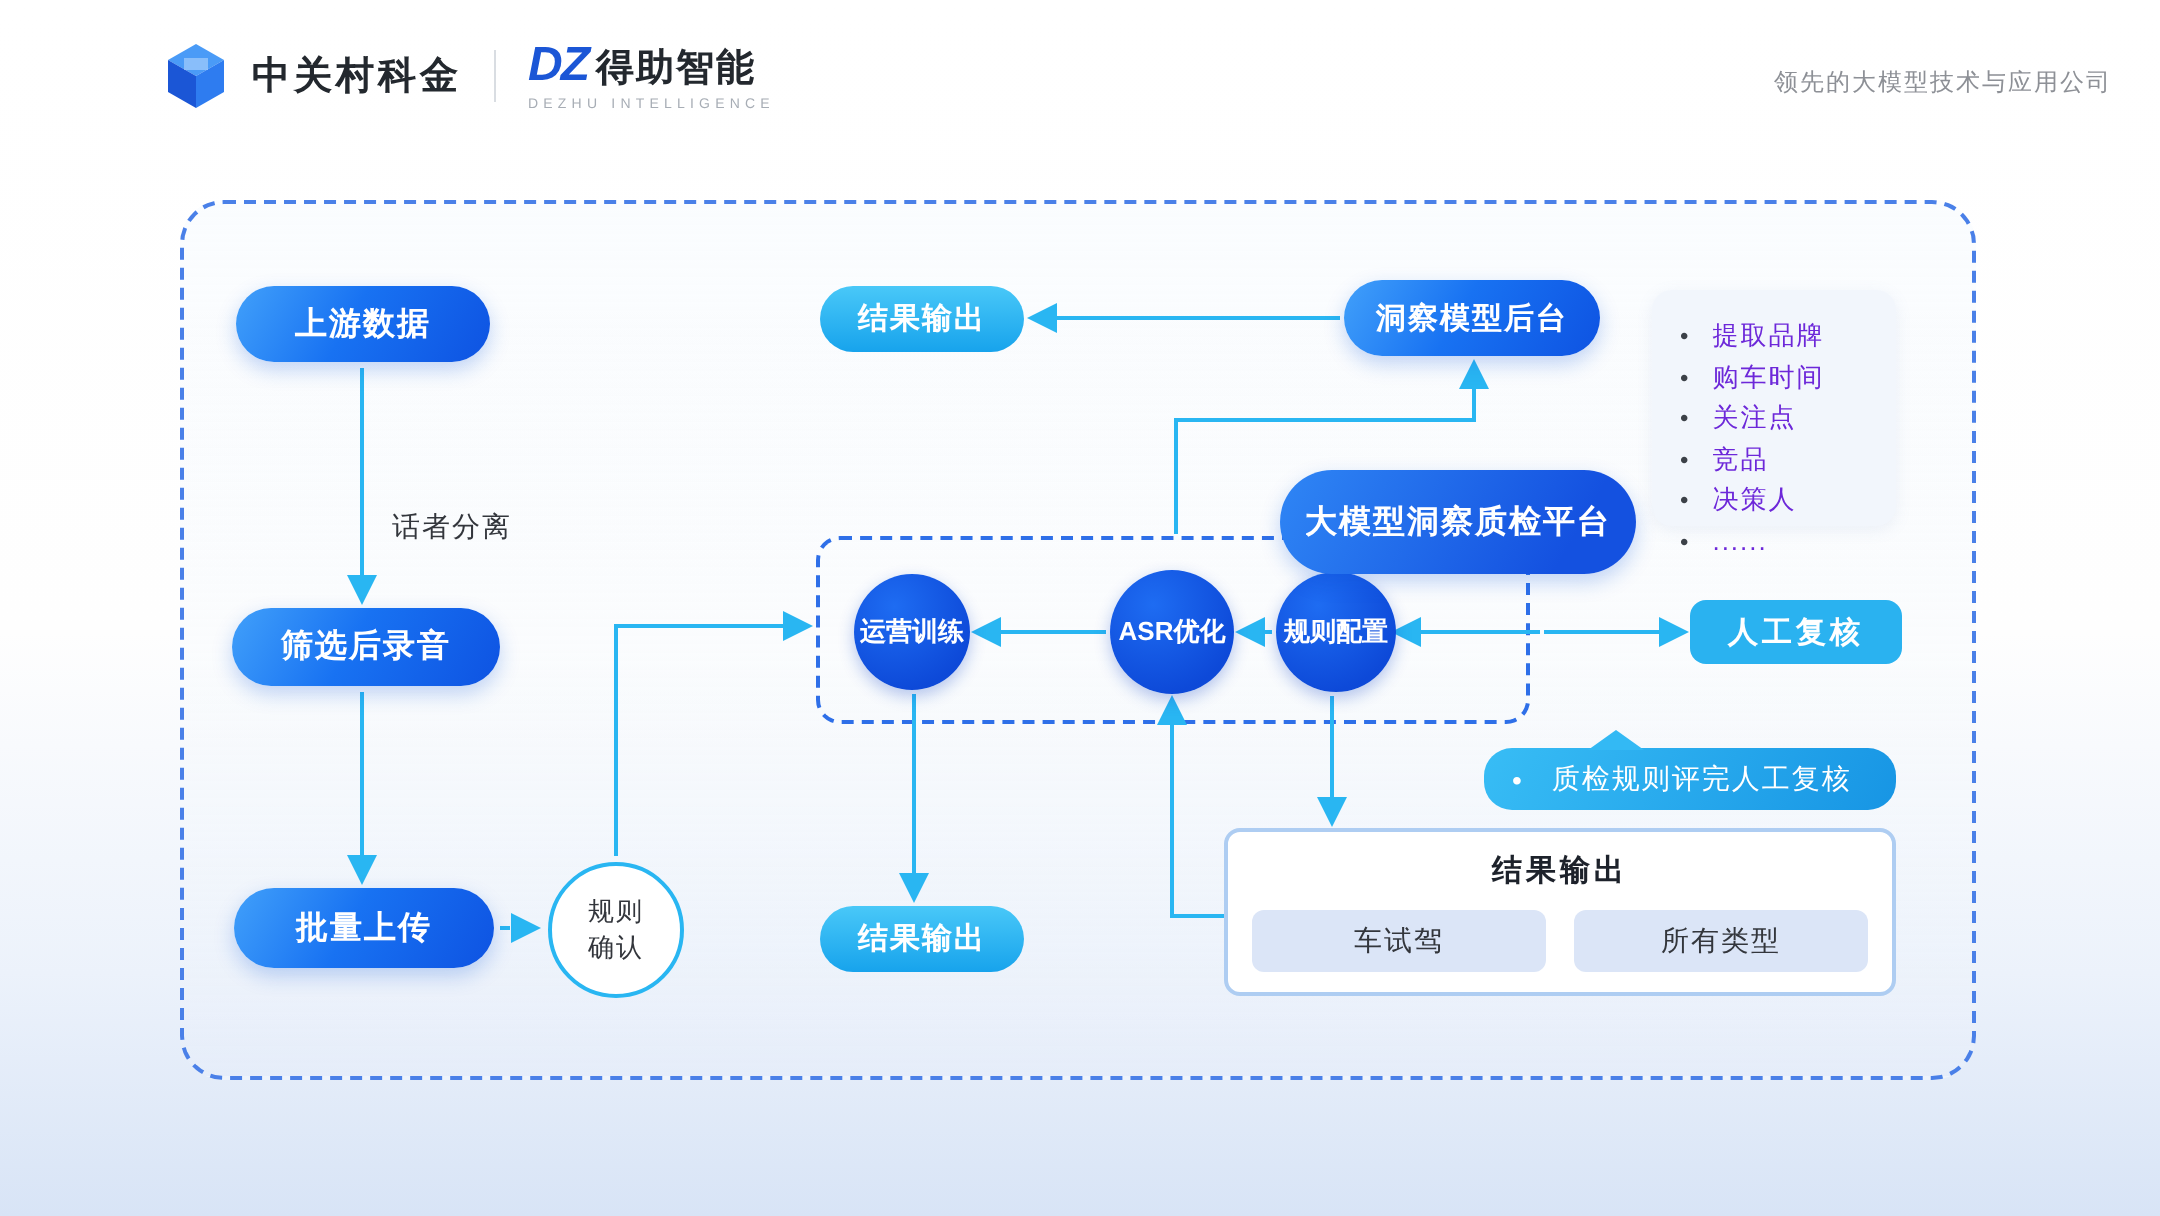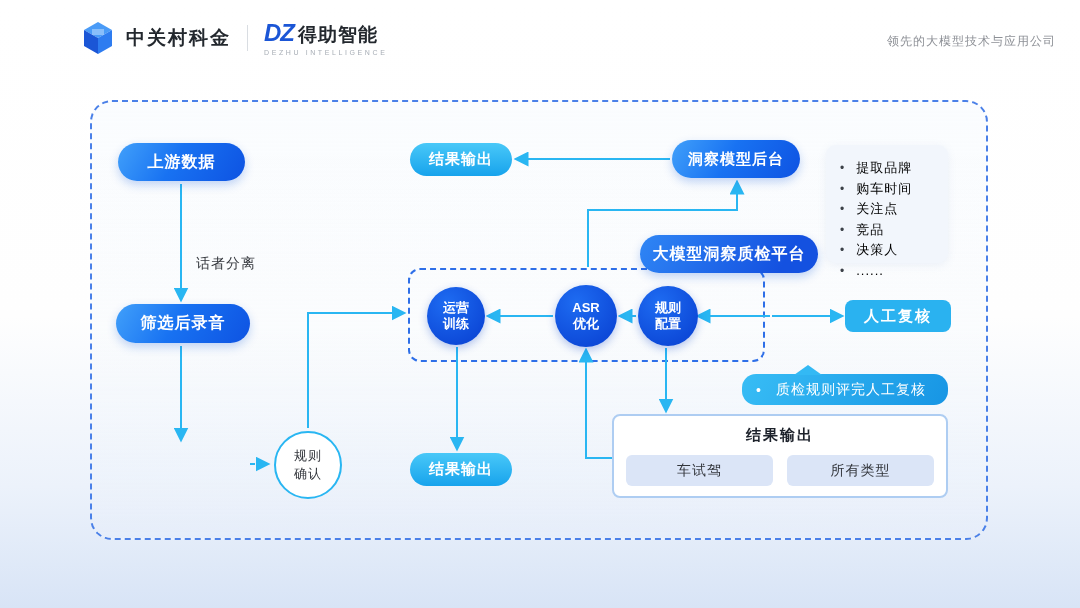--- a/index.html
+++ b/index.html
@@ -29,58 +29,58 @@
   
   .wires { position:absolute; left:0; top:0; width:1080px; height:608px; z-index:2; pointer-events:none; }
   
   .node { position:absolute; display:flex; align-items:center; justify-content:center;
     color:#fff; font-weight:bold; z-index:3; }
   .pill-blue { border-radius:999px; font-size:16px; letter-spacing:1px;
     background:linear-gradient(120deg,#41a0fa 0%,#1872f2 45%,#0e53e2 100%);
     box-shadow:0 4px 10px rgba(20,90,220,.25); }
   .pill-cyan { border-radius:999px; font-size:15px; letter-spacing:1px;
     background:linear-gradient(180deg,#49c8f8 0%,#17a3ec 100%); }
-  .circle-node { border-radius:50%; flex-direction:column; line-height:1.25; font-size:13px;
+  .circle-node { border-radius:50%; flex-direction:row; line-height:1.25; font-size:13px;
     background:radial-gradient(circle at 35% 28%,#1e6cf2 0%,#0d49d8 75%);
     box-shadow:0 3px 8px rgba(15,70,200,.3); }
   .label-plain { position:absolute; font-size:14px; color:#33363c; z-index:3; letter-spacing:1px;margin-top:24px; }
   .circle-outline { position:absolute; border-radius:50%; background:#ffffff; border:2px solid #29b6f2;
     display:flex; flex-direction:column; align-items:center; justify-content:center;
     font-size:13px; color:#33363c; line-height:1.35; z-index:3; letter-spacing:1px; }
   .box-review { position:absolute; border-radius:8px; background:#2ab2f0; color:#fff;
     font-weight:bold; font-size:15px; letter-spacing:2px;
     display:flex; align-items:center; justify-content:center; z-index:3; }
   .banner { position:absolute; background:linear-gradient(120deg,#38bdf5 0%,#1795e4 100%);
     color:#fff; font-size:14px; display:flex; align-items:center; z-index:3; border-radius:14px;
     padding-left:14px; letter-spacing:1px; }
   .banner::before { content:"•"; margin-right:14px; font-size:14px; }
   .banner-tail { position:absolute; left:52px; top:-9px; width:0; height:0;
     border-left:14px solid transparent; border-right:14px solid transparent;
     border-bottom:10px solid #33b9f4; }
   .card-insight { position:absolute; background:#f2f6fc; border-radius:10px; z-index:3;
     padding:13px 8px 0 14px; box-shadow:0 2px 8px rgba(120,150,200,.12); }
   .card-insight ul { list-style:none; }
-  .card-insight li { font-size:13px; color:#000000; line-height:19.5px; letter-spacing:1px; }
+  .card-insight li { font-size:13px; color:#6d28d9; line-height:19.5px; letter-spacing:1px; }
   .card-insight li::before { content:"•"; color:#3c4148; margin-right:11px; font-size:12px; }
   .box-types { position:absolute; background:#ffffff; border:2px solid #aecdf2; border-radius:8px;
     z-index:3; padding:10px 12px 0 12px; }
   .types-title { text-align:center; font-size:15px; font-weight:bold; color:#1d222b; letter-spacing:2px; }
   .chips { display:flex; gap:14px; margin-top:10px; }
   .chip { flex:1; height:31px; background:#dbe5f7; border-radius:6px; color:#33363c; font-size:14px;
     display:flex; align-items:center; justify-content:center; letter-spacing:1px; }
   
   .pill-upstream   { left:118px; top:143px; width:127px; height:38px; }
   .label-speaker   { left:196px; top:231px; }
   .pill-filtered   { left:116px; top:304px; width:134px; height:39px; }
   .pill-batch      { left:117px; top:444px; width:130px; height:40px; }
   .circle-confirm  { left:274px; top:431px; width:68px; height:68px; }
   .pill-result-top { left:410px; top:143px; width:102px; height:33px; }
   .pill-backend    { left:672px; top:140px; width:128px; height:38px; font-size:15px; }
   .card-pos        { left:826px; top:145px; width:122px; height:118px; }
-  .pill-platform   { left:640px; top:235px; width:178px; height:38px; font-size:16px; z-index:4;
+  .pill-platform   { left:640px; top:235px; width:178px; height:52px; font-size:16px; z-index:4;
     background:linear-gradient(120deg,#2f86f5 0%,#1451e0 80%); }
   .c-training { left:427px; top:287px; width:58px; height:58px; }
   .c-asr      { left:555px; top:285px; width:62px; height:62px; }
   .c-config   { left:638px; top:286px; width:60px; height:60px; }
   .review-pos { left:845px; top:300px; width:106px; height:32px; }
   .banner-pos { left:742px; top:374px; width:206px; height:31px; }
   .types-pos  { left:612px; top:414px; width:336px; height:84px; }
   .pill-result-bottom { left:410px; top:453px; width:102px; height:33px; }
 </style>
 </head>
@@ -131,20 +131,21 @@
       <path d="M670 159 H518" marker-end="url(#arr)"></path>
       <path d="M457 347 V447" marker-end="url(#arr)"></path>
       <path d="M612 458 H586 V352" marker-end="url(#arr)"></path>
       <path d="M666 348 V409" marker-end="url(#arr)"></path>
     </g>
   </svg>
 
   <div class="node pill-blue pill-upstream">上游数据</div>
   <div class="label-plain label-speaker">话者分离</div>
   <div class="node pill-blue pill-filtered">筛选后录音</div>
+  <div class="node pill-blue pill-batch">批量上传</div>
   <div class="circle-outline circle-confirm">
     <span>规则</span>
     <span>确认</span>
   </div>
 
   <div class="node pill-cyan pill-result-top">结果输出</div>
   <div class="node pill-blue pill-backend">洞察模型后台</div>
   <div class="card-insight card-pos">
     <ul>
       <li>提取品牌</li>

